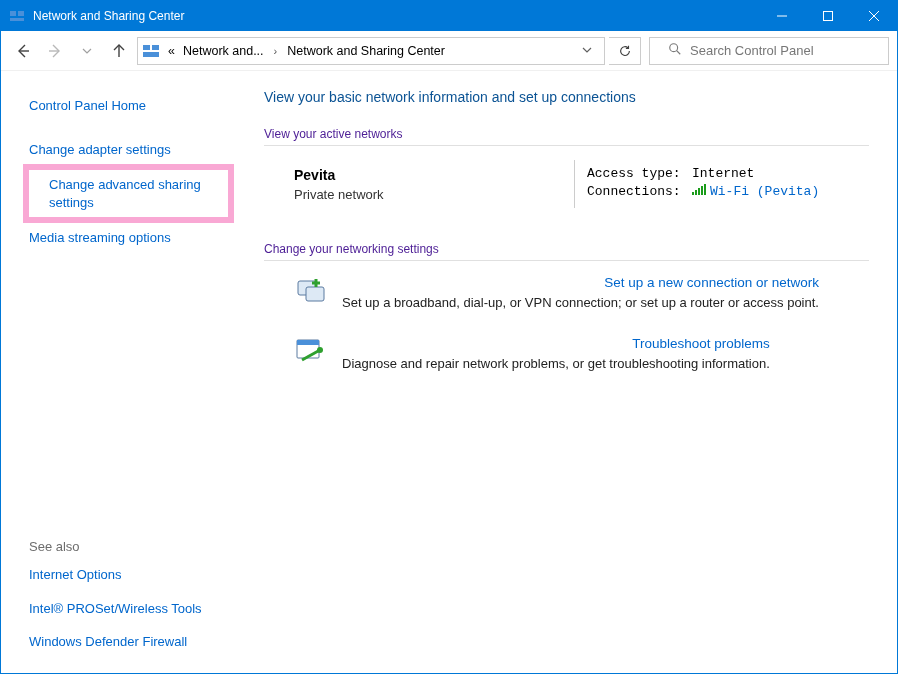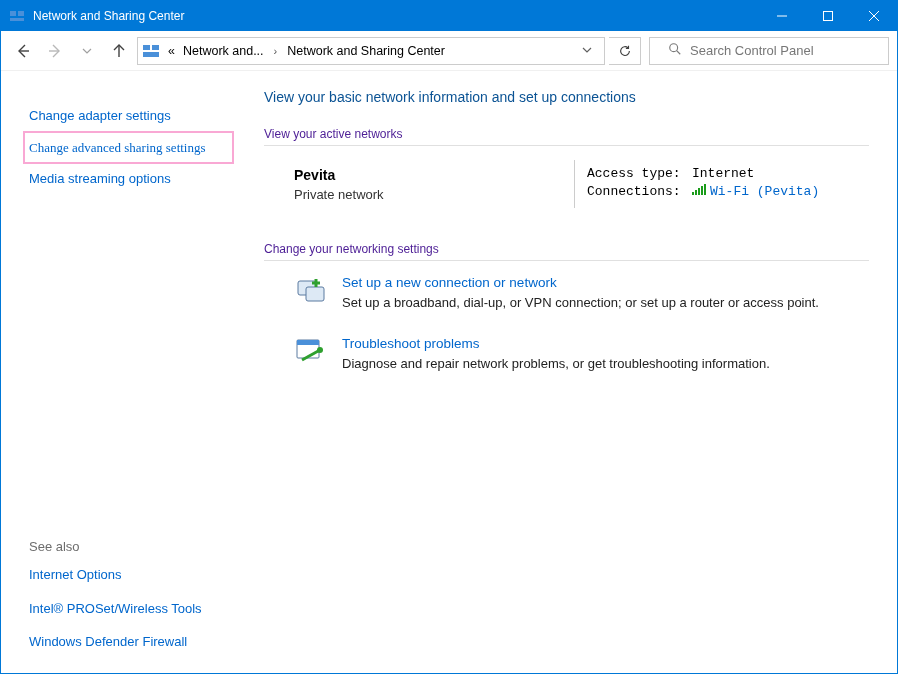--- a/index.html
+++ b/index.html
@@ -97,24 +97,23 @@
     font-size: 13px;
   }
   .sidebar a {
     color: #0066cc;
     text-decoration: none;
     display: block;
     padding: 8px 4px;
     line-height: 1.35;
   }
   .sidebar .highlighted {
-    border: 2px solid #f9a8d4;
-    padding: 6px 4px;
+    border: 6px solid #f9a8d4;
+    padding: 6px 20px;
     margin: -2px;
-    font-family: Liberation Serif, serif;
   }
   .sidebar .spacer { flex: 1; }
   .sidebar .see-also-h {
     color: #6d6d6d;
     padding: 8px 4px 4px 4px;
   }
 
   .content {
     flex: 1;
     padding: 18px 28px 14px 18px;
@@ -151,21 +150,21 @@
   .net-row { display: flex; margin-bottom: 3px; }
   .net-row .lbl { width: 105px; }
   .net-row .val { }
   .wifi-link { color: #0066cc; text-decoration: none; }
   .wifi-bars {
     display: inline-block;
     vertical-align: -1px;
     margin-right: 4px;
   }
 
-  .net-settings-list { padding-left: 30px; }
+  .net-settings-list { padding-left: 30px; text-align: right; }
   .net-item {
     display: flex;
     gap: 14px;
     margin-bottom: 26px;
     max-width: 540px;
   }
   .net-item .icon {
     width: 34px; height: 34px;
     flex-shrink: 0;
   }
@@ -258,20 +257,21 @@
           <path d="M10 10 L14 14" stroke="#7a7a7a" stroke-width="1.3"></path>
         </svg>
     </span>
     <span>Search Control Panel</span>
   </div>
 </div>
 
 <div class="body">
 
   <div class="sidebar">
+    <a href="#">Control Panel Home</a>
     <div style="height:10px"></div>
     <a href="#">Change adapter settings</a>
     <a href="#" class="highlighted">Change advanced sharing settings</a>
     <a href="#">Media streaming options</a>
     <div class="spacer"></div>
     <div class="see-also-h">See also</div>
     <a href="#">Internet Options</a>
     <a href="#">Intel® PROSet/Wireless Tools</a>
     <a href="#">Windows Defender Firewall</a>
   </div>

